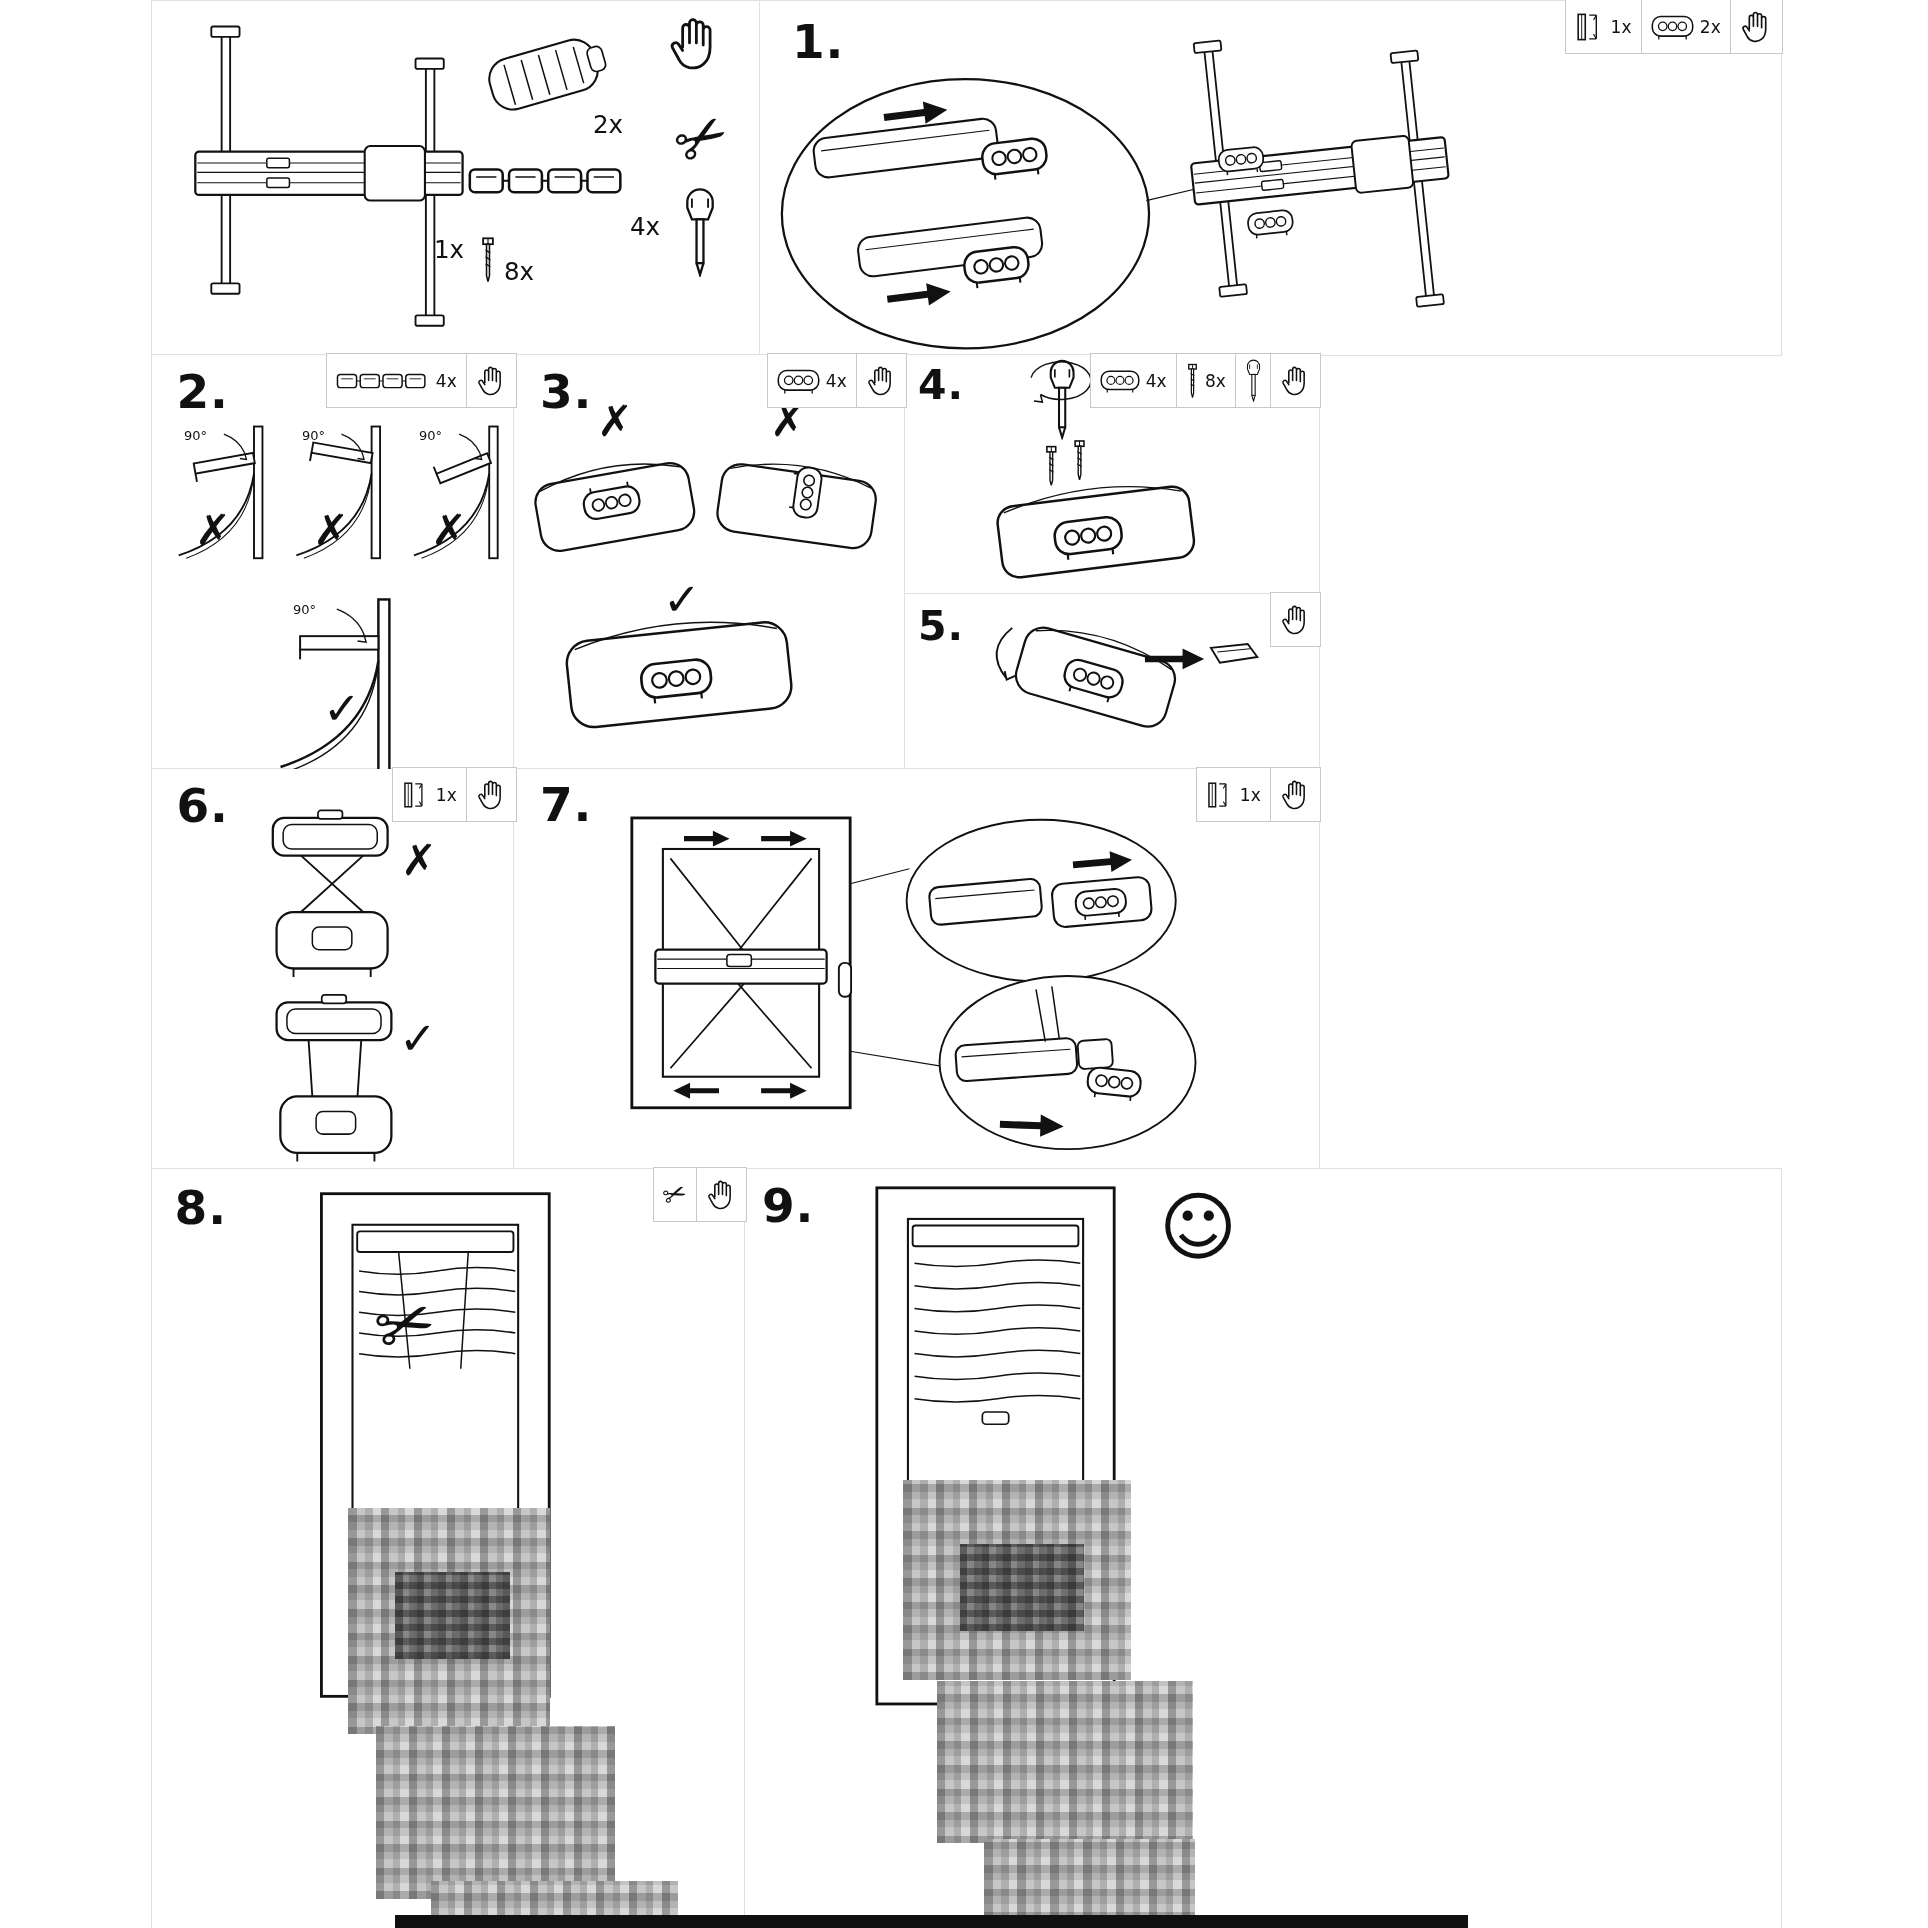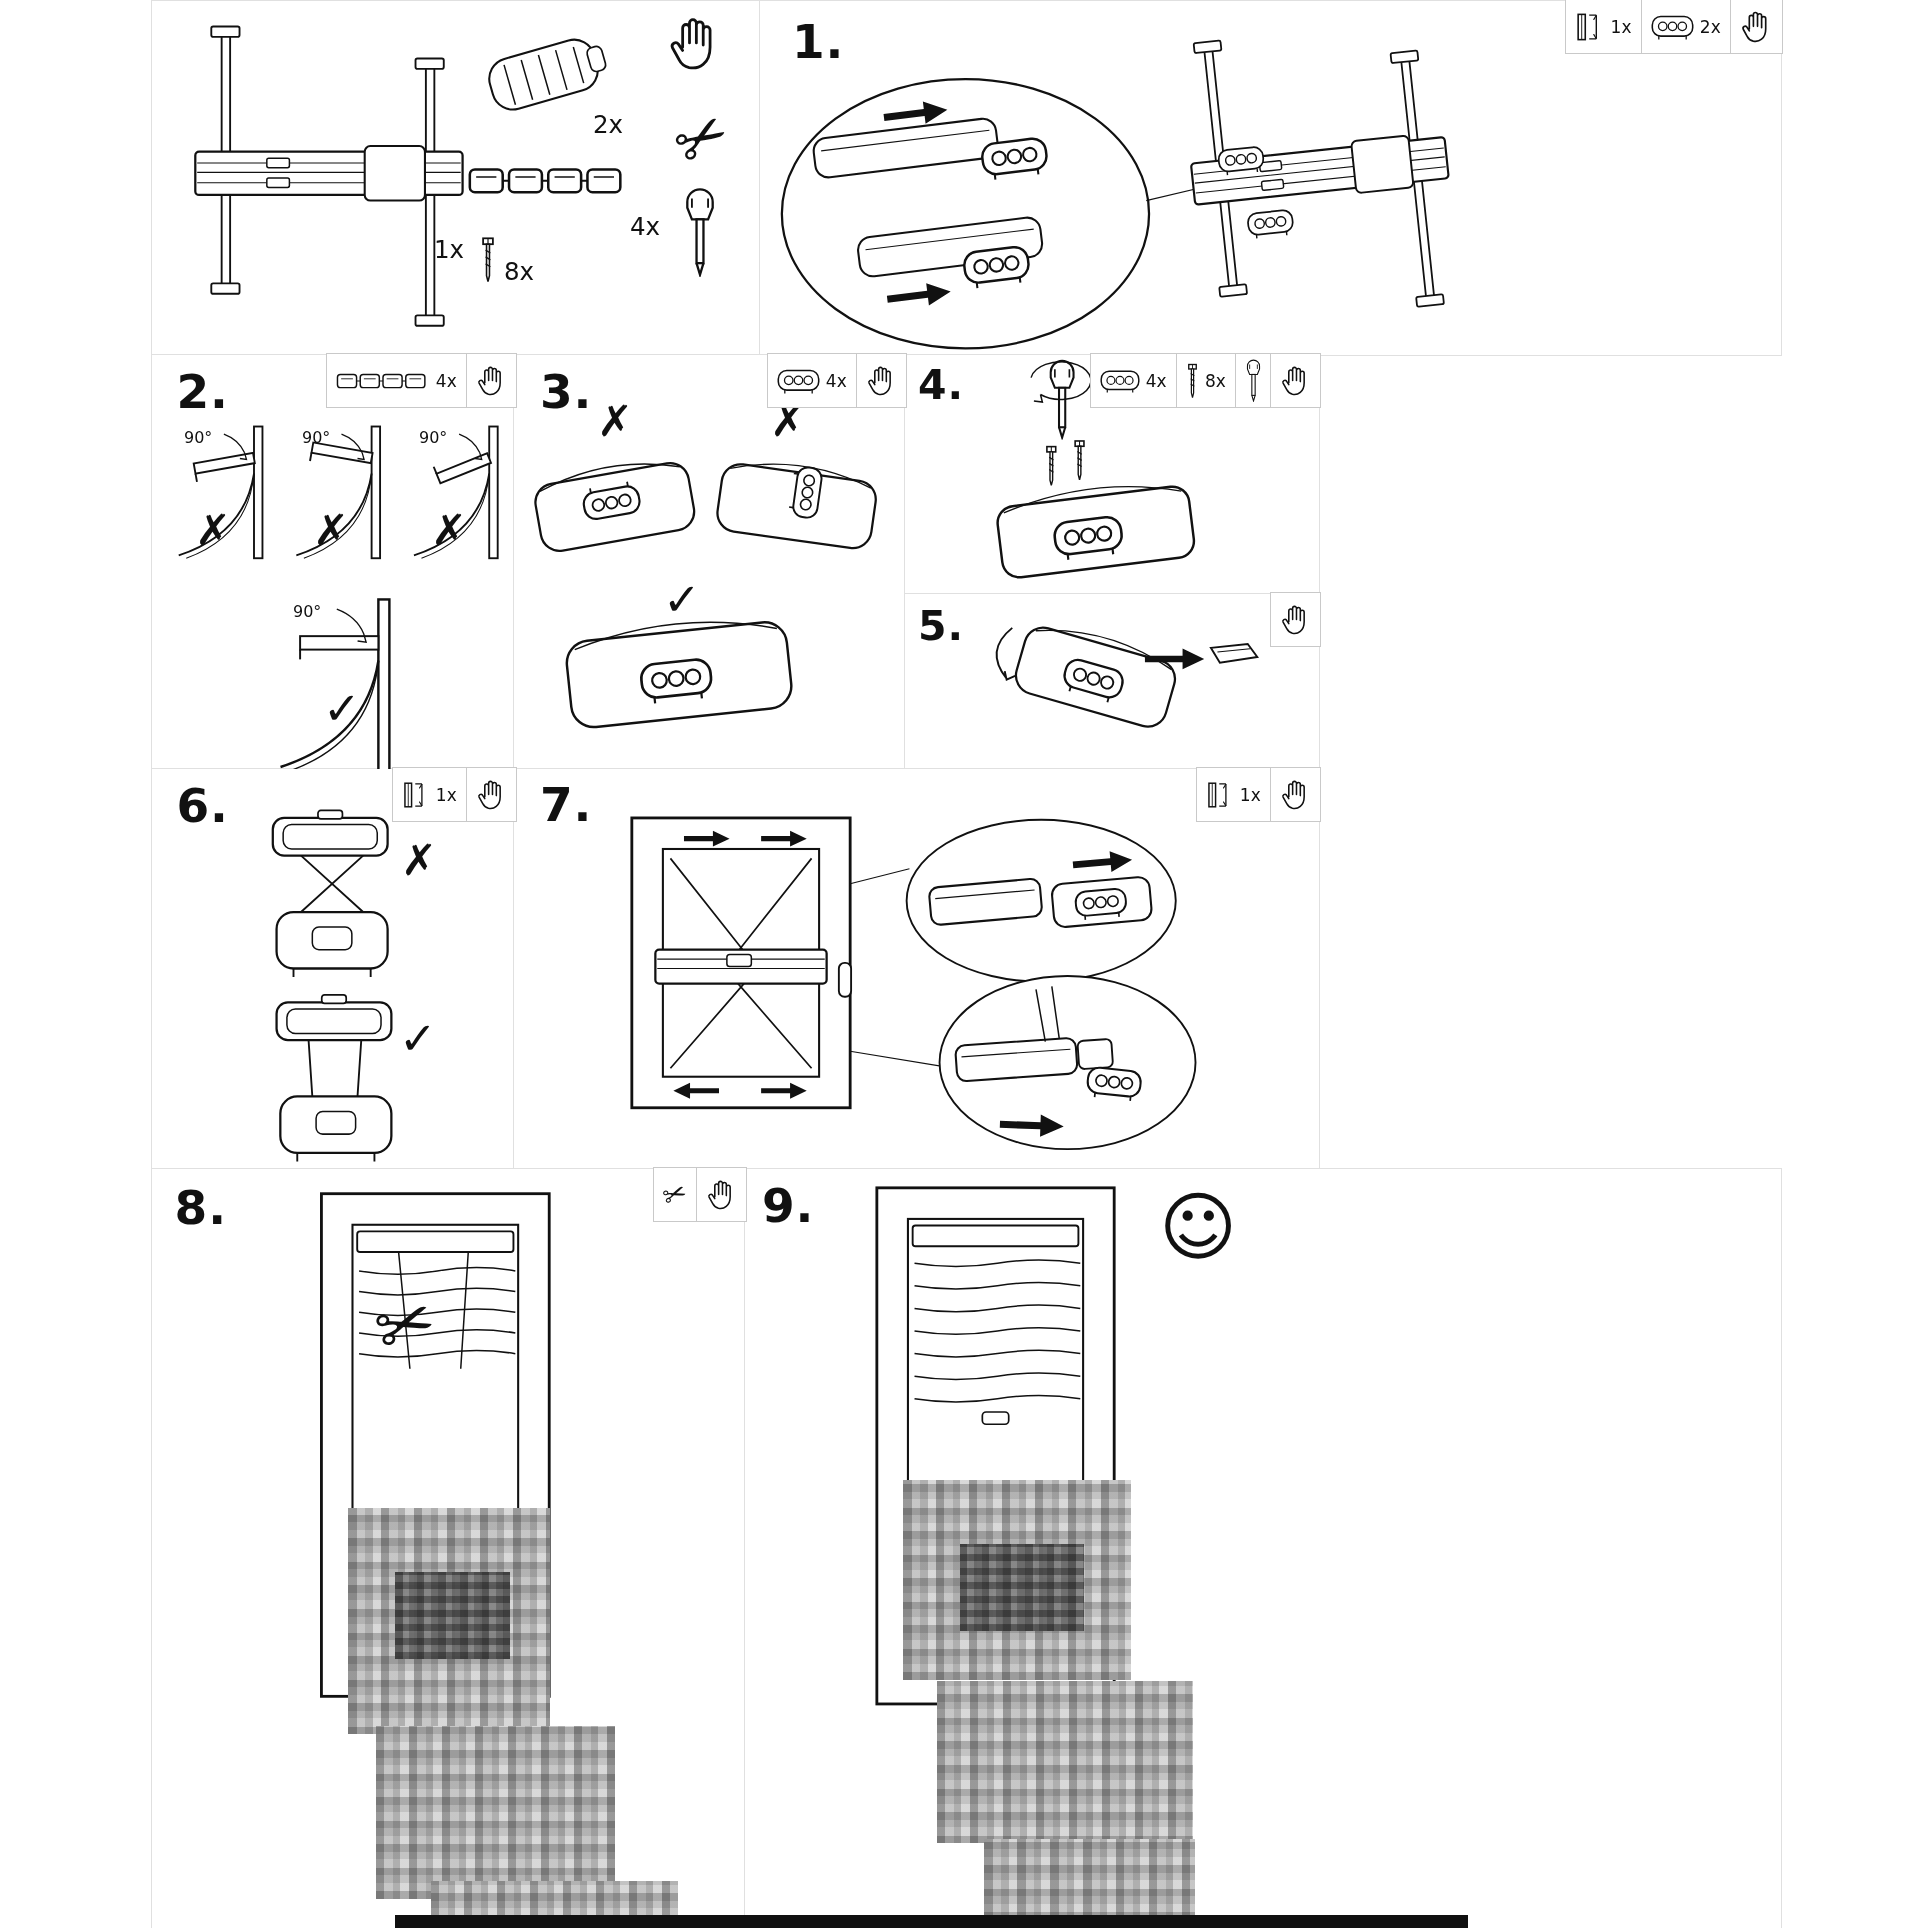--- a/index.html
+++ b/index.html
@@ -6,21 +6,21 @@
   body{
     width:1928px;height:1928px;position:relative;background:#fff;
     font-family:"DejaVu Sans","Liberation Sans",sans-serif;color:#111;overflow:hidden;
   }
   .panel{position:absolute;border:1.9px solid #e0e0e0;background:#fff;}
   .steplab{position:absolute;font-size:47px;font-weight:700;z-index:7;letter-spacing:0.9px;}
   .qty{position:absolute;font-size:24.5px;z-index:7;}
   .mark{position:absolute;font-weight:700;line-height:1;z-index:7;}
   .cross{font-size:43px;}
   .check{font-size:45px;}
-  .angle{position:absolute;font-size:16px;z-index:7;}
+  .angle{position:absolute;font-size:13px;z-index:7;}
   .hwbox{position:absolute;top:-1.9px;right:-1.9px;height:53px;display:flex;align-items:stretch;
          border:1.9px solid #c9c9c9;background:#fff;z-index:8;}
   .hwcell{display:flex;align-items:center;justify-content:center;gap:5.6px;padding:0 9.4px;
           border-left:1.9px solid #c9c9c9;}
   .hwcell:first-child{border-left:0;}
   .hwqty{font-size:17px;}
   .art{position:absolute;left:0;top:0;width:100%;height:100%;z-index:1;}
   .glyph{position:absolute;line-height:1;z-index:6;}
   .px{position:absolute;z-index:4;
       background:

